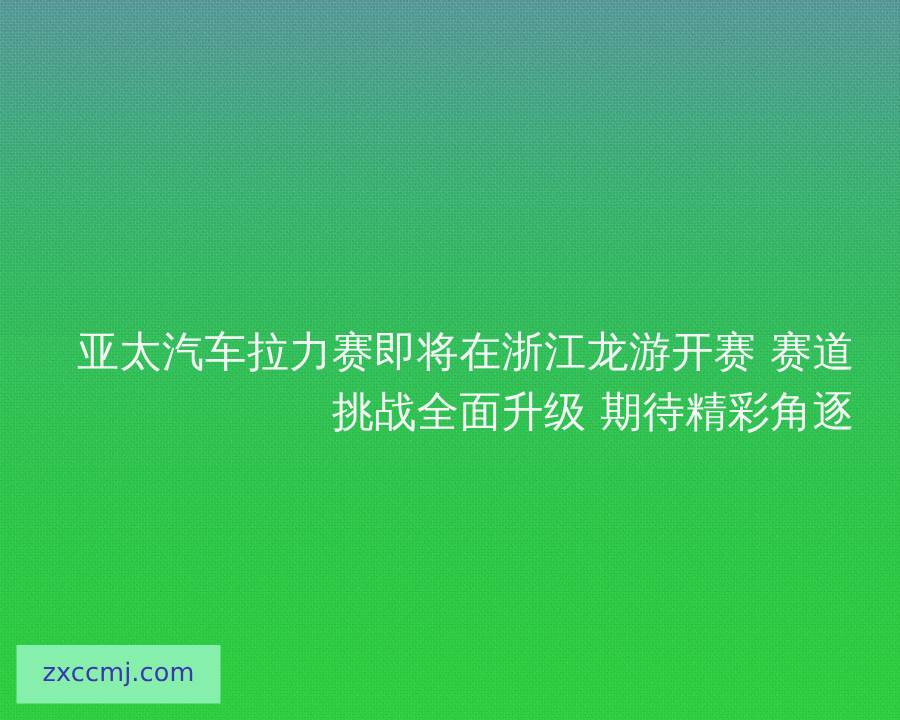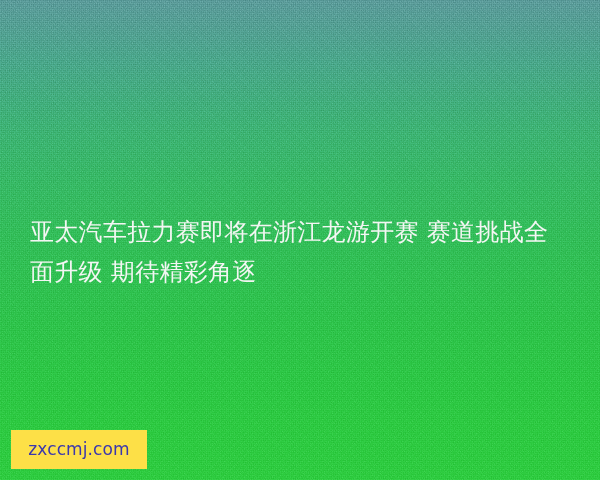--- a/index.html
+++ b/index.html
@@ -103,41 +103,41 @@
     background-size: 7px 7px, 11px 11px;
     pointer-events: none;
   }
 
   
   .headline {
     position: absolute;
     left: 0;
     right: 0;
     top: 196px;
-    text-align: left;
+    text-align: right;
     color: #f3f6f3;
-    font-size: 24px;
+    font-size: 28px;
     line-height: 40px;
     letter-spacing: 0.3px;
     font-weight: 400;
     padding: 0 30px;
     box-sizing: border-box;
     white-space: pre-wrap;
     word-break: break-word;
     text-rendering: optimizeLegibility;
   }
 
   
   .watermark-chip {
     position: absolute;
     left: 11px;
     top: 430px;
     width: 136px;
     height: 39px;
-    background: #fde047;
+    background: #86efac;
     display: flex;
     align-items: center;
     justify-content: center;
     box-sizing: border-box;
   }
 
   .watermark-text {
     color: #3b37ad;
     font-size: 17px;
     line-height: 1;

